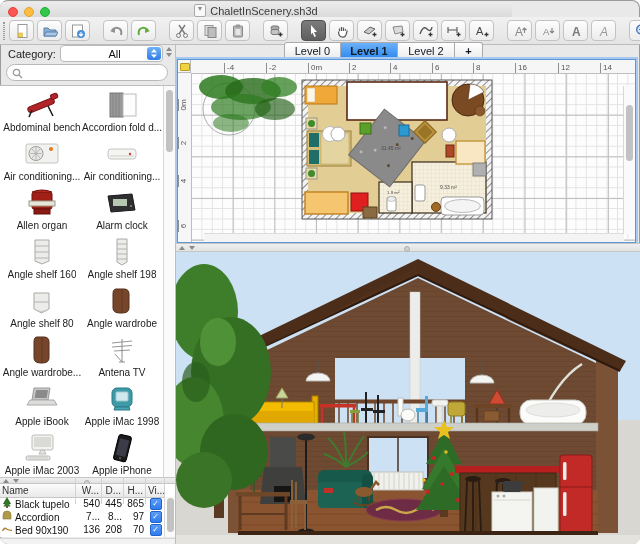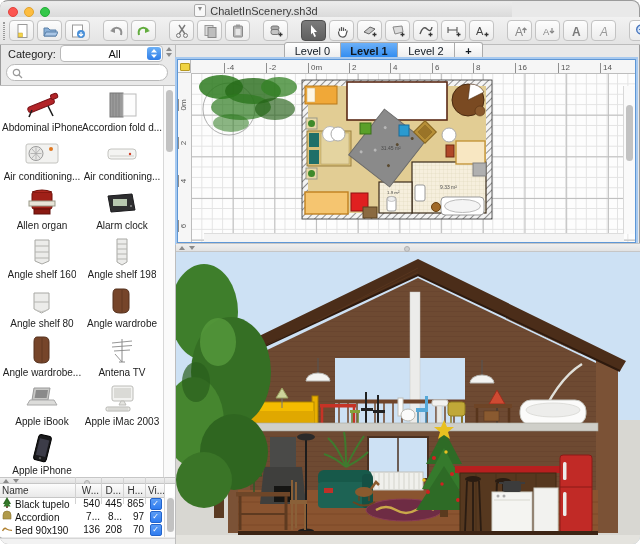--- a/index.html
+++ b/index.html
@@ -284,21 +284,21 @@
       <div class="cat-item">
           <div class="cat-ico">
             <svg width="44" height="30">
               <g transform="rotate(-22 22 15)">
                 <rect x="7" y="12" width="28" height="6" rx="3" fill="#b32428" stroke="#7a1418"></rect>
                 <rect x="33" y="9" width="7" height="5" rx="2" fill="#b32428" stroke="#7a1418"></rect>
               </g>
               <path d="M12,20 L9,27 M28,16 L33,26" stroke="#222" stroke-width="1.6"></path>
             </svg>
           </div>
-          <div class="cat-lab">Abdominal iPhone</div>
+          <div class="cat-lab">Abdominal bench</div>
         </div>
       <div class="cat-item">
           <div class="cat-ico">
             <svg width="44" height="30">
               <rect x="10" y="3" width="13" height="24" fill="#9a9a9a" stroke="#777"></rect>
               <path d="M13,3 v24 M16,3 v24 M19,3 v24" stroke="#7c7c7c" stroke-width="0.7"></path>
               <rect x="23" y="4" width="13" height="22" fill="#fdfdfd" stroke="#bbb"></rect>
             </svg>
           </div>
           <div class="cat-lab">Accordion fold d...</div>
@@ -403,20 +403,30 @@
         </div>
       <div class="cat-item">
           <div class="cat-ico">
             <svg width="44" height="30">
               <path d="M14,4 h16 l-2,12 h-16 z" fill="#c8c8c6" stroke="#999"></path>
               <path d="M16,6 h12 l-1.4,8 h-12 z" fill="#8a8a8a"></path>
               <path d="M10,16 h24 l3,5 h-30 z" fill="#dcdcda" stroke="#aaa"></path>
             </svg>
           </div>
           <div class="cat-lab">Apple iBook</div>
+        </div>
+      <div class="cat-item">
+          <div class="cat-ico">
+            <svg width="44" height="30">
+              <rect x="12" y="4" width="20" height="19" rx="5" fill="#3f9aa8" stroke="#2a7a88"></rect>
+              <rect x="16" y="8" width="12" height="9" rx="1" fill="#cfe8ee" stroke="#9ec8d0"></rect>
+              <path d="M15,23 h14 l1,3 h-16 z" fill="#4aa4b2" stroke="#2a7a88"></path>
+            </svg>
+          </div>
+          <div class="cat-lab">Apple iMac 1998</div>
         </div>
       <div class="cat-item">
           <div class="cat-ico">
             <svg width="44" height="30">
               <rect x="12" y="2" width="21" height="15" rx="2" fill="#f2f2f0" stroke="#bcbcb8"></rect>
               <rect x="14" y="4" width="17" height="10" fill="#dadad6"></rect>
               <path d="M21,17 l-2,4 h7 l-2,-4 z" fill="#e4e4e0" stroke="#bcbcb8"></path>
               <rect x="6" y="23" width="24" height="4" rx="1.5" fill="#e8e8e4" stroke="#b4b4b0"></rect>
               <path d="M8,25 h20" stroke="#c4c4c0" stroke-width="0.8"></path>
             </svg>

